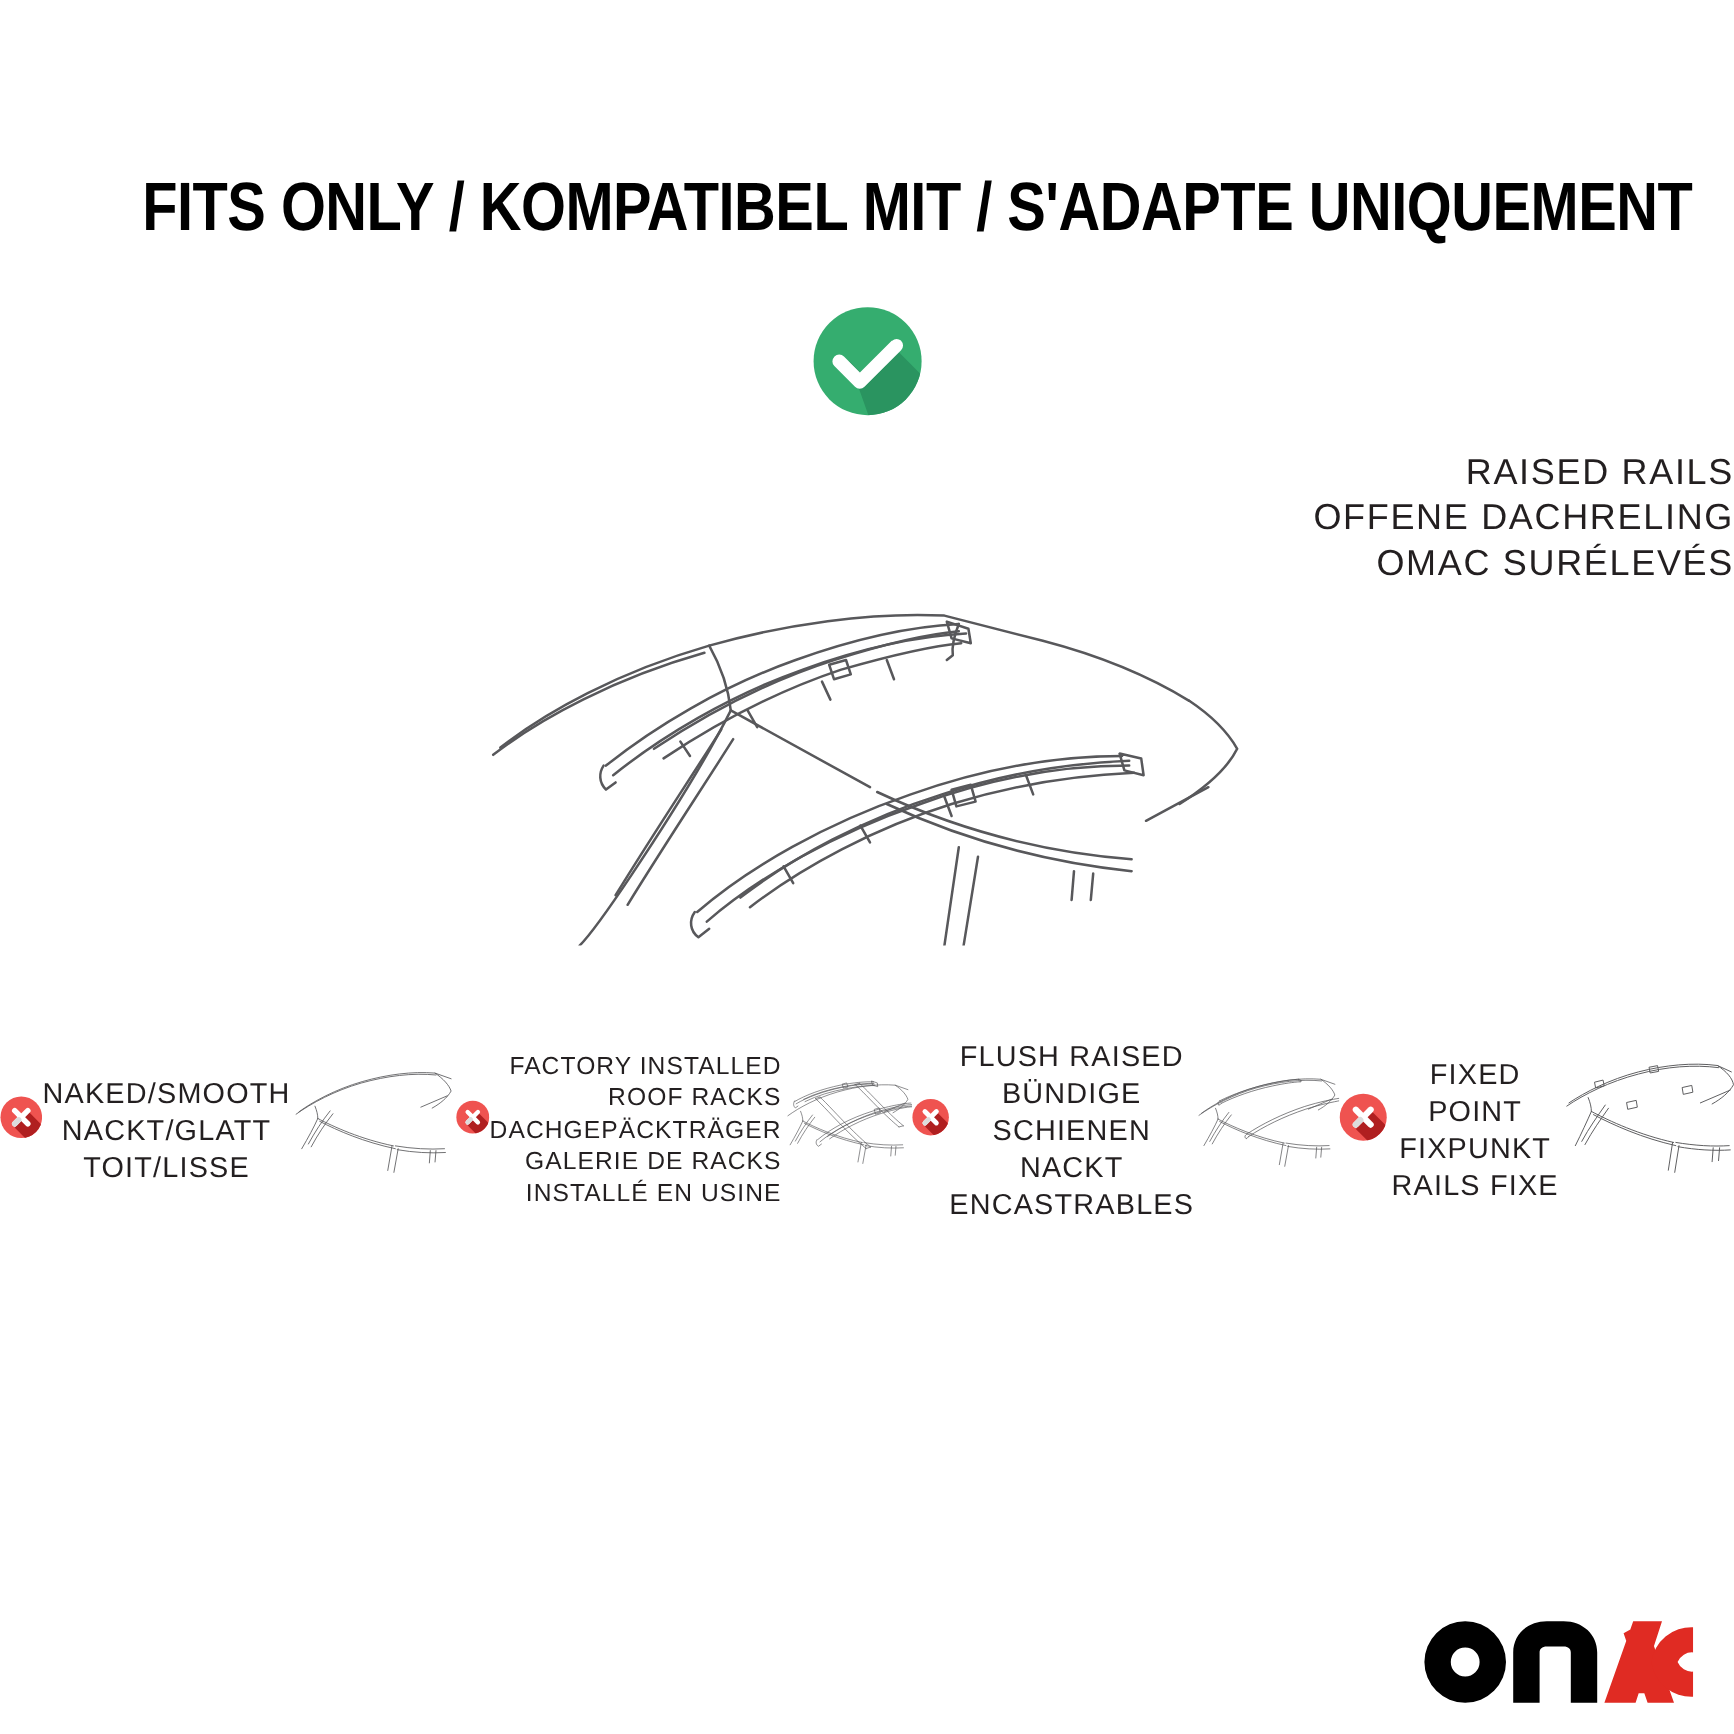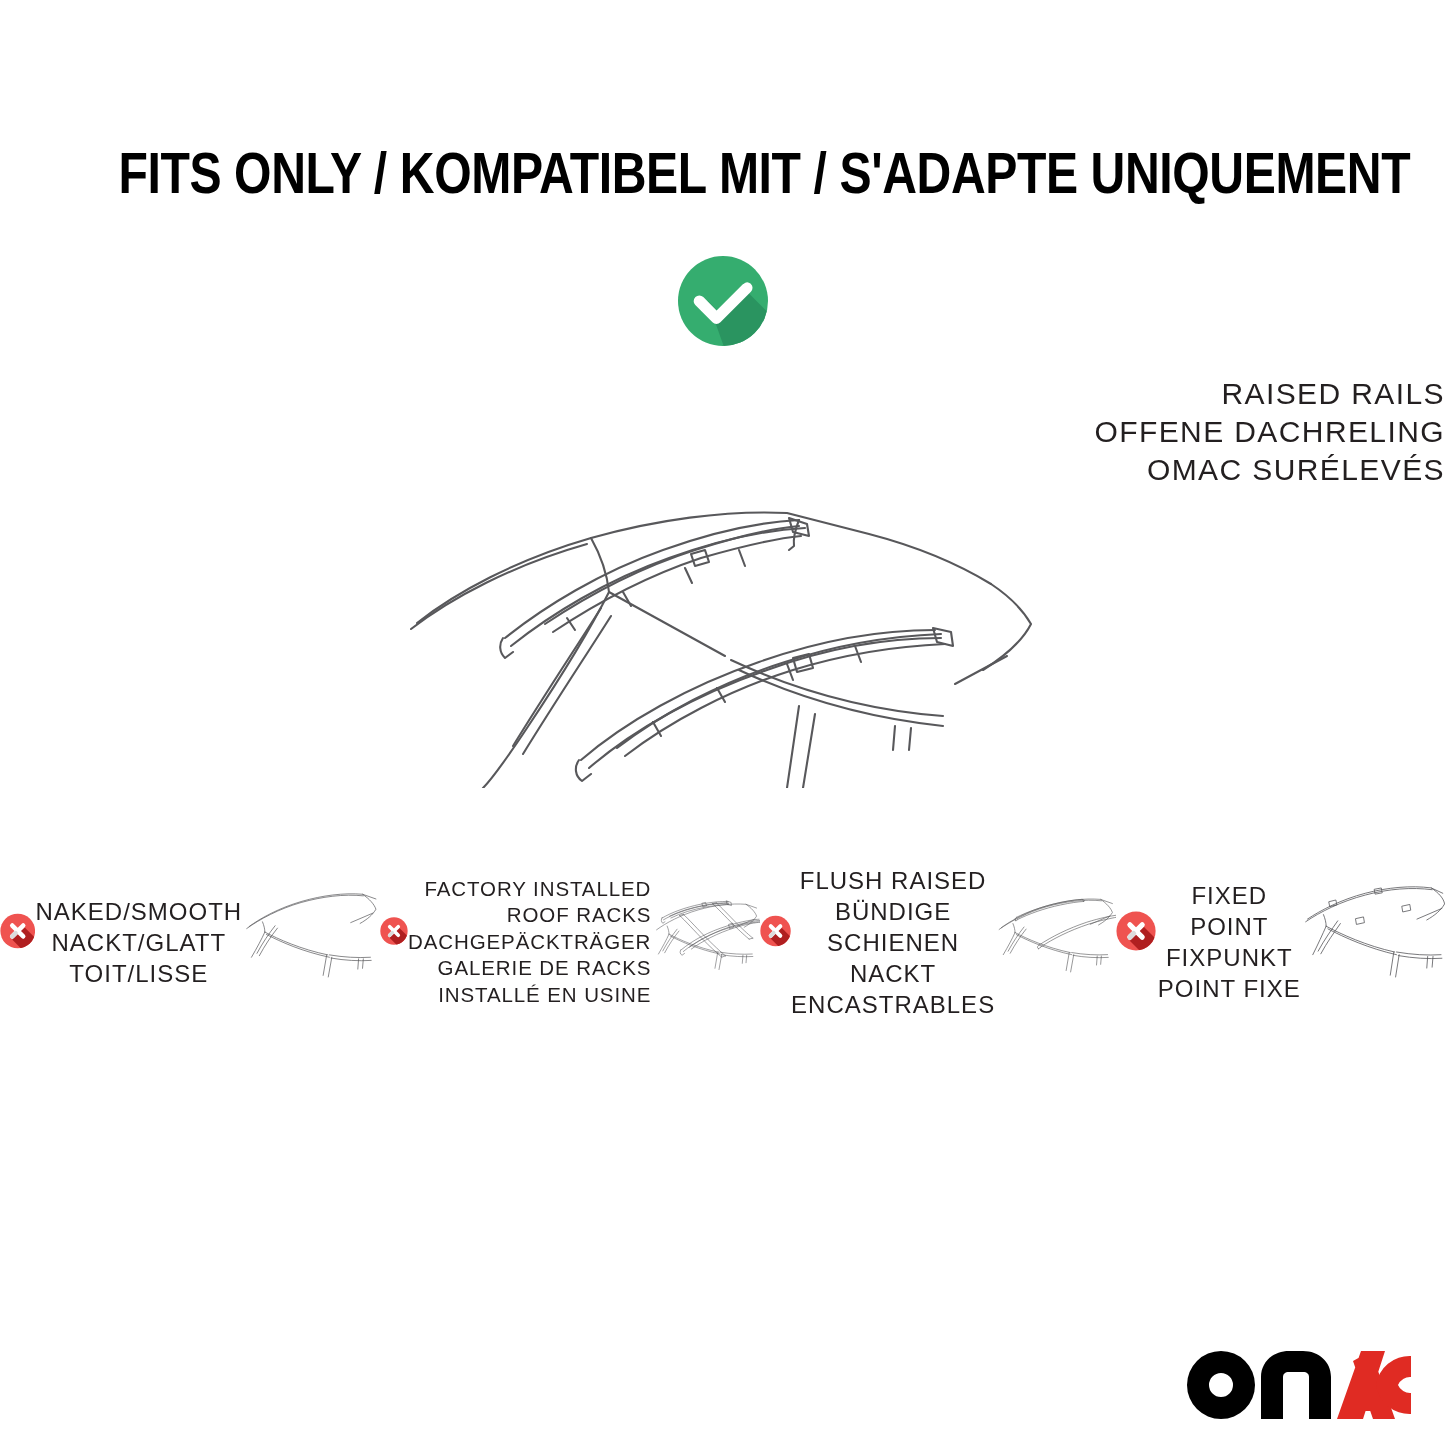--- a/index.html
+++ b/index.html
@@ -408,21 +408,21 @@
         </g>
         <g>
           <rect x="39.2" y="19.6" width="11.6" height="50.8" rx="5.8" fill="#ffffff" transform="rotate(45 45 45)"></rect>
           <rect x="39.2" y="19.6" width="11.6" height="50.8" rx="5.8" fill="#ffffff" transform="rotate(-45 45 45)"></rect>
           <rect x="39.2" y="47" width="11.6" height="23.4" rx="5.8" fill="#dcdcdc" transform="rotate(45 45 45)"></rect>
         </g>
       </svg>
       <div class="option-label">
         <span class="label-line">FIXED POINT</span>
         <span class="label-line">FIXPUNKT</span>
-        <span class="label-line">POINT FIXE</span>
+        <span class="label-line">RAILS FIXE</span>
       </div>
       <svg class="option-illustration" width="320" height="232" viewBox="0 0 320 232" aria-hidden="true">
         <g fill="none" stroke="#58585b" stroke-width="1.8" stroke-linecap="round" stroke-linejoin="round">
           <path d="M10 78 C40 58 86 34 140 20 C190 7 242 2 288 8 L314 20"></path>
           <path d="M6 84 C38 62 86 38 140 24 C192 10 244 6 290 12"></path>
           <path d="M46 68 C50 78 52 86 52 94"></path>
           <path d="M52 94 C44 112 34 134 22 158"></path>
           <path d="M52 94 C86 112 142 138 206 152"></path>
           <path d="M56 100 C94 120 148 144 210 158"></path>
           <path d="M288 8 C306 20 316 32 318 44 C310 58 296 70 278 80"></path>

